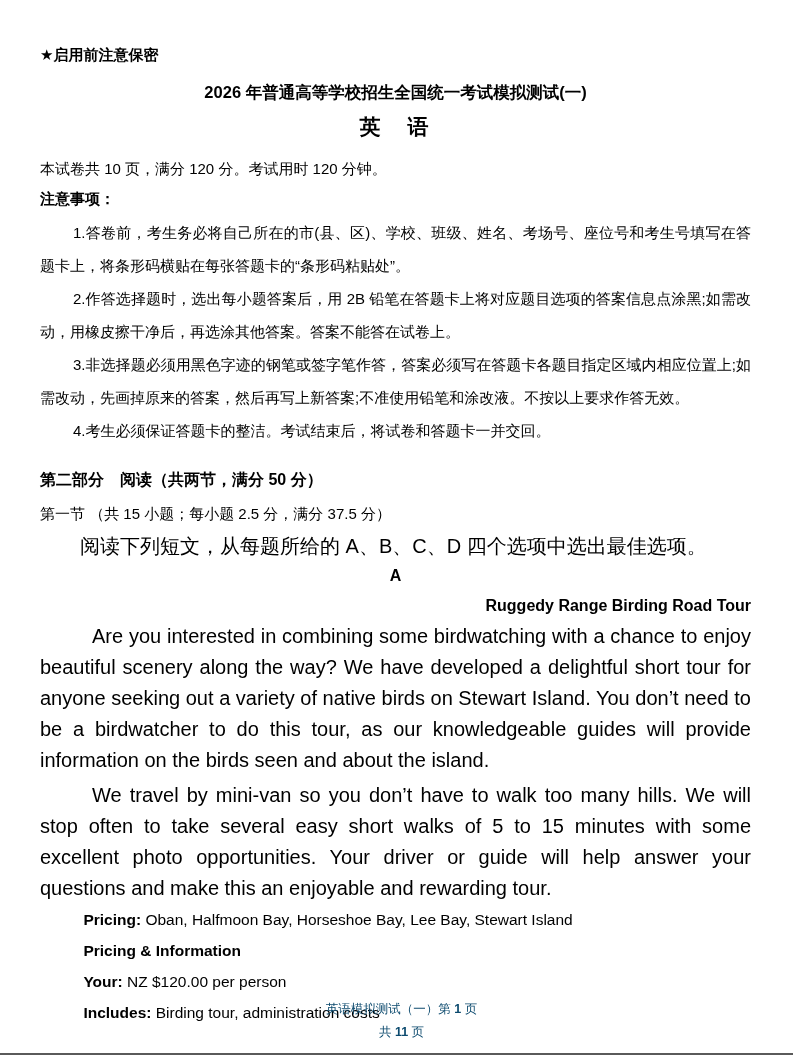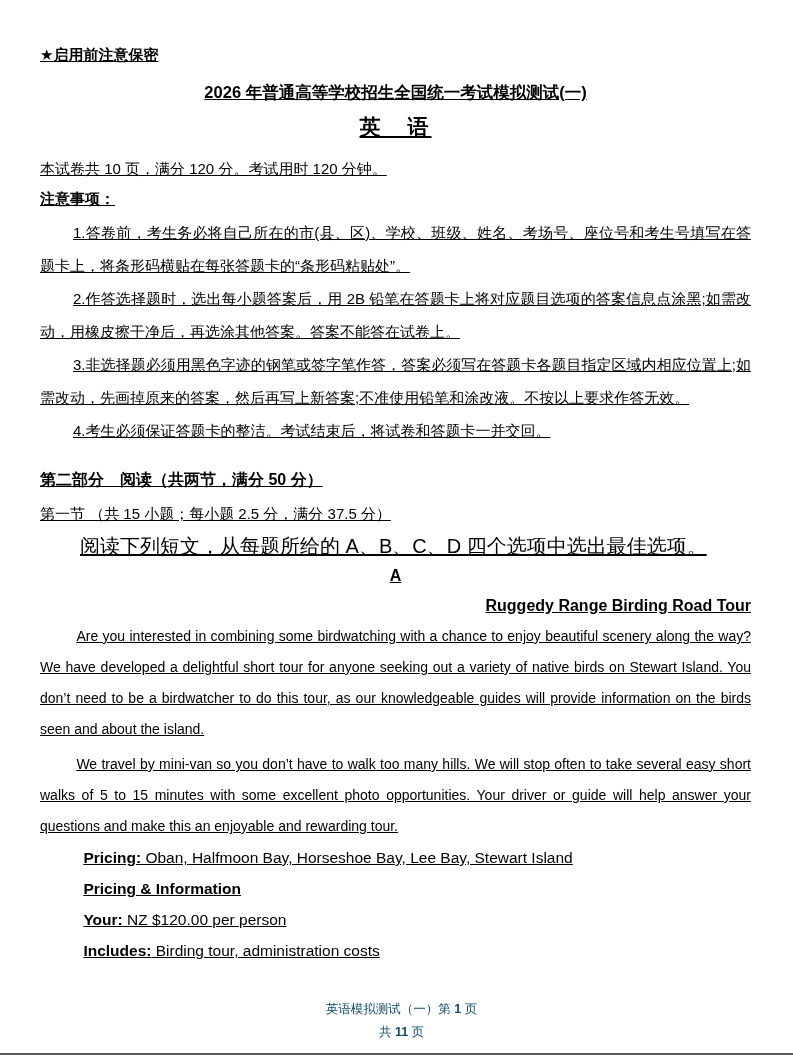--- a/index.html
+++ b/index.html
@@ -6,21 +6,20 @@
   html, body { background: #ffffff; }
   .page {
     position: relative;
     width: 793px;
     height: 1058px;
     margin: 0 auto;
     background: #ffffff;
     color: #000000;
     font-family: "Liberation Sans", "DejaVu Sans", sans-serif;
     overflow: hidden;
-    text-decoration: underline;
   }
   .content { padding: 46px 42px 0 40px; }
 
   .secret {
     font-size: 15px;
     font-weight: bold;
     line-height: 18px;
   }
   .exam-title {
     margin-top: 18px;
@@ -82,21 +81,21 @@
   }
   .passage-title {
     margin-top: 8px;
     text-align: right;
     font-size: 16px;
     font-weight: bold;
     line-height: 22px;
   }
   .en-para {
     margin-top: 4px;
-    font-size: 14px;
+    font-size: 20px;
     line-height: 31px;
     text-indent: 2.6em;
     text-align: justify;
   }
   .detail {
     padding-left: 2.8em;
     font-size: 15.5px;
     line-height: 31px;
   }
   .detail .lbl { font-weight: bold; }

